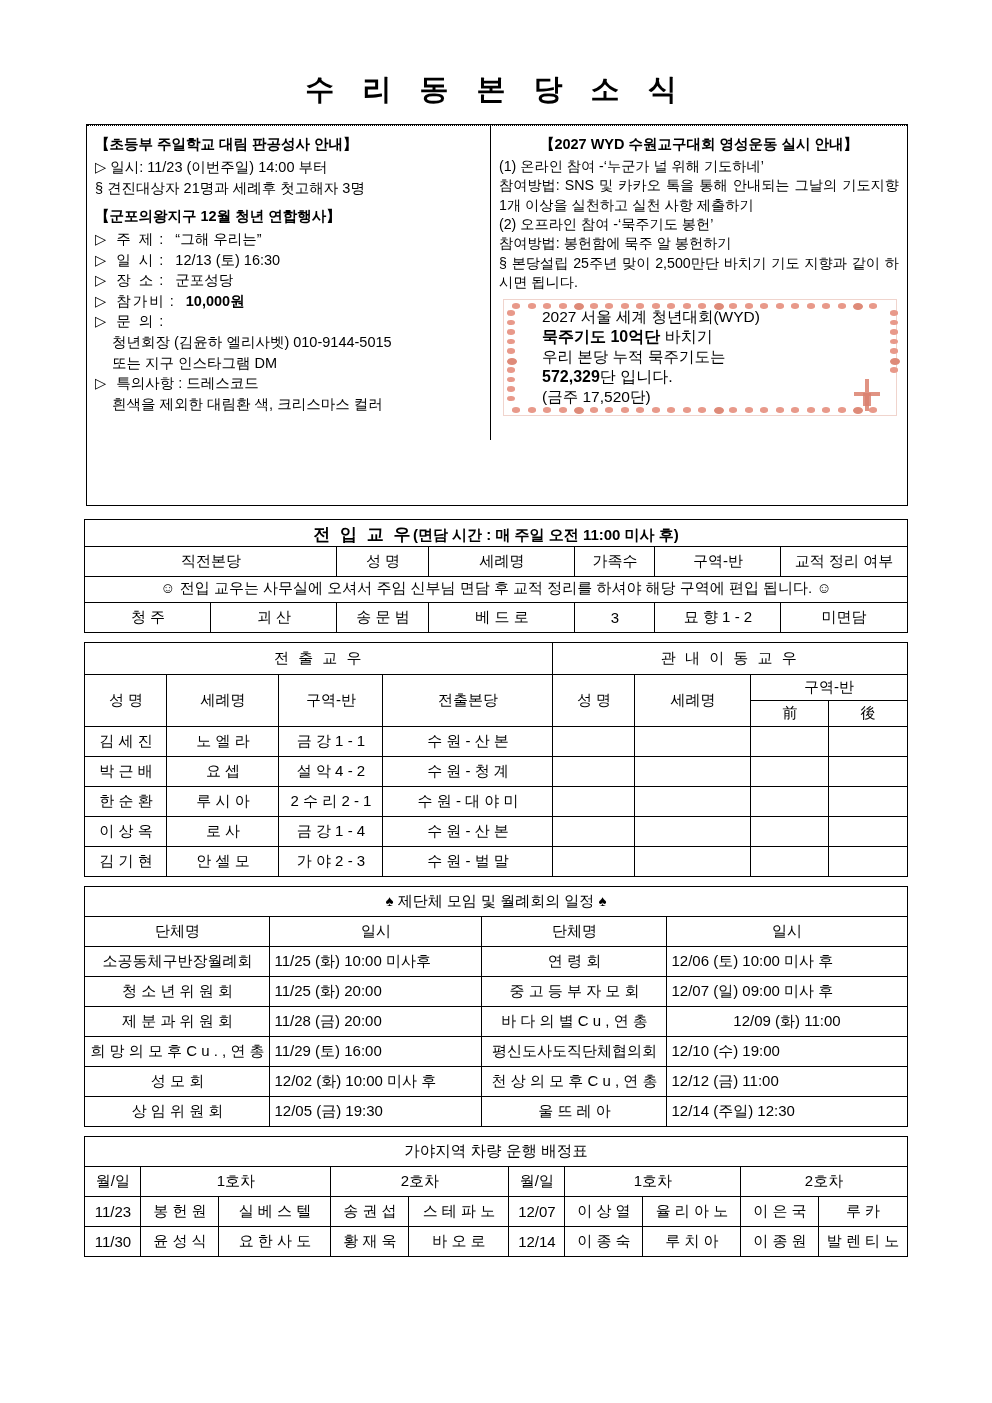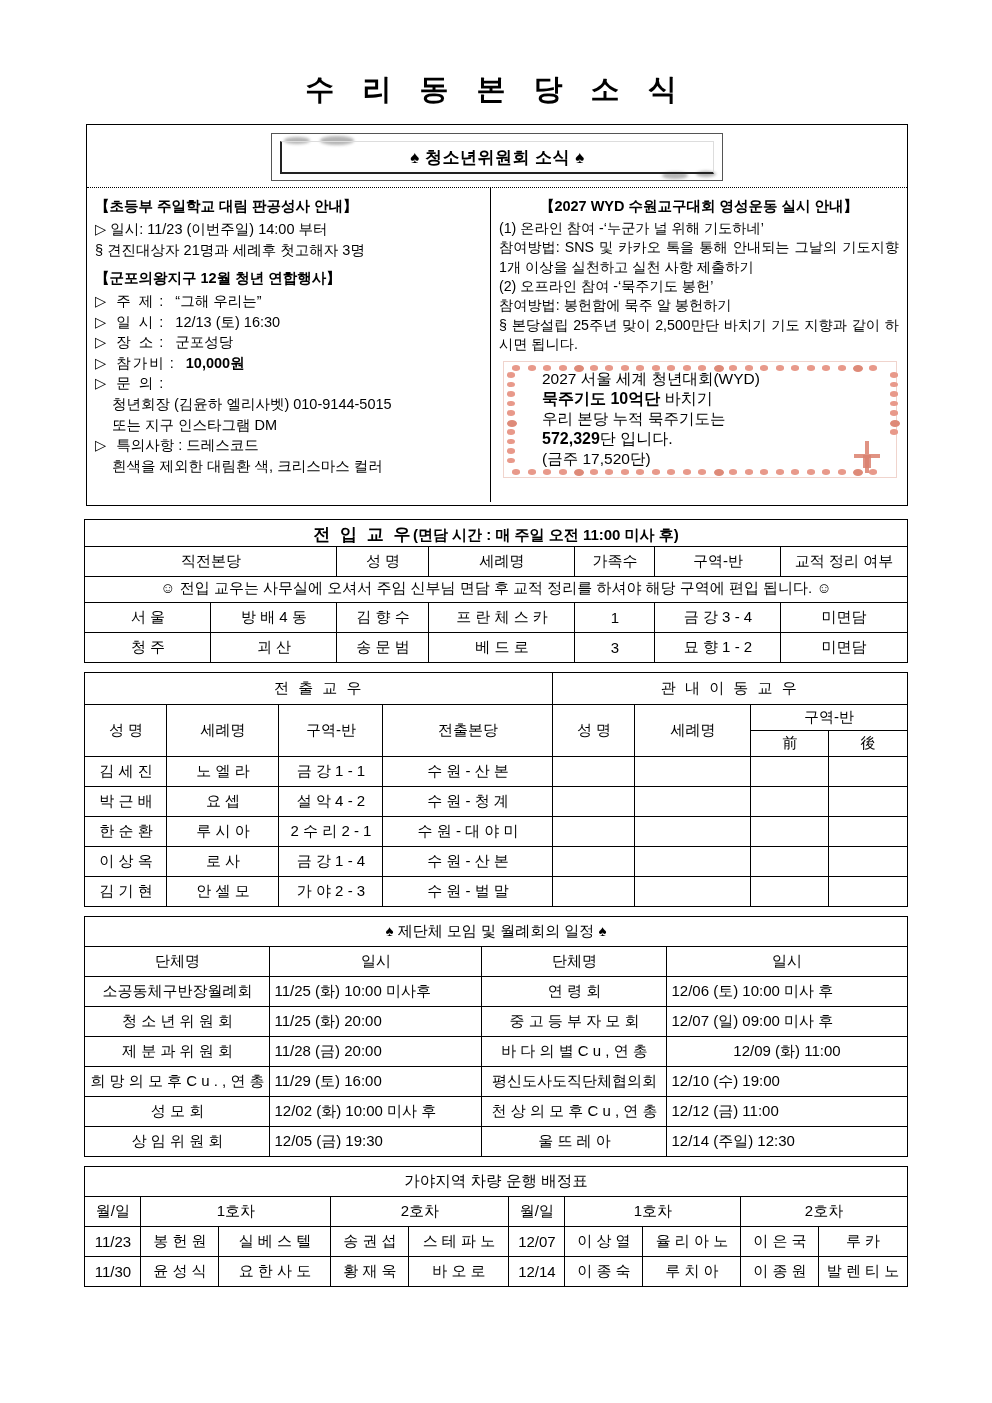--- a/index.html
+++ b/index.html
@@ -142,31 +142,20 @@
 </style>
 </head>
 <body>
 
 <div class="page">
 
   <div class="masthead">수 리 동 본 당 소 식</div>
 
   <div class="topblock">
 
-    <div class="banner-wrap">
-      <div class="banner-outer">
-        <span class="smudge" style="left:12px;top:3px;width:26px;height:7px;"></span>
-        <span class="smudge" style="left:48px;top:2px;width:34px;height:9px;"></span>
-        <span class="smudge" style="right:34px;bottom:1px;width:26px;height:7px;"></span>
-        <span class="smudge" style="right:6px;bottom:3px;width:20px;height:6px;"></span>
-        <div class="banner-inner">
-          <span class="banner-text">♠ 청소년위원회 소식 ♠</span>
-        </div>
-      </div>
-    </div>
 
     <div class="divider-dotted"></div>
 
     <div class="cols">
 
       <div class="col-l">
 
         <div class="hd">【초등부 주일학교 대림 판공성사 안내】</div>
         <div class="li">▷  일시: 11/23 (이번주일) 14:00  부터</div>
         <div class="li">§ 견진대상자 21명과 세례후 첫고해자 3명</div>
@@ -331,29 +320,20 @@
           <th class="hdr">가족수</th>
           <th class="hdr">구역-반</th>
           <th class="hdr">교적 정리 여부</th>
         </tr>
         <tr>
           <td colspan="7" class="nob" style="height:26px;padding-top:0;">
             <span class="sect-note">☺ 전입 교우는 사무실에 오셔서 주임 신부님 면담 후 교적 정리를 하셔야 해당 구역에 편입 됩니다. ☺</span>
           </td>
         </tr>
         <tr>
-          <td>서     울</td>
-          <td class="dl">방 배 4 동</td>
-          <td>김 향 수</td>
-          <td class="dl">프 란 체 스 카</td>
-          <td>1</td>
-          <td>금 강 3 - 4</td>
-          <td>미면담</td>
-        </tr>
-        <tr>
           <td>청     주</td>
           <td class="dl">괴         산</td>
           <td>송 문 범</td>
           <td class="dl">베     드     로</td>
           <td>3</td>
           <td>묘 향 1 - 2</td>
           <td>미면담</td>
         </tr>
       </tbody>
     </table>

